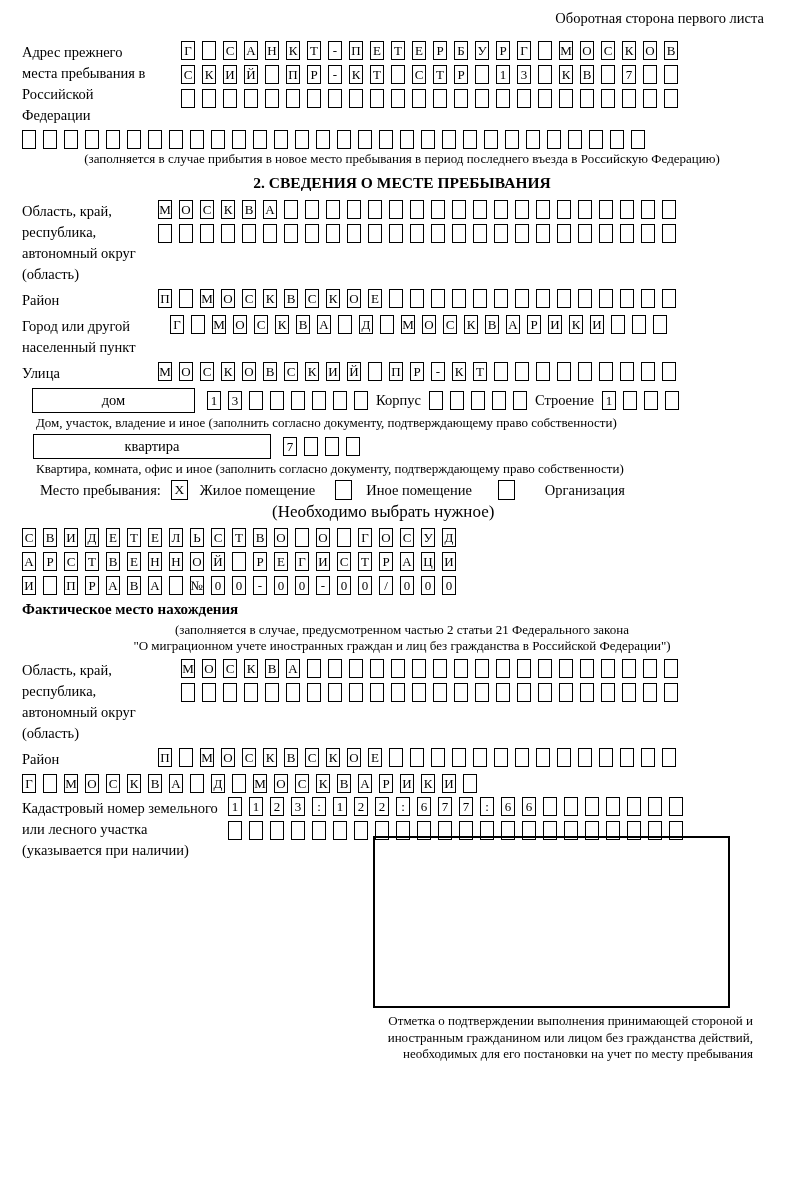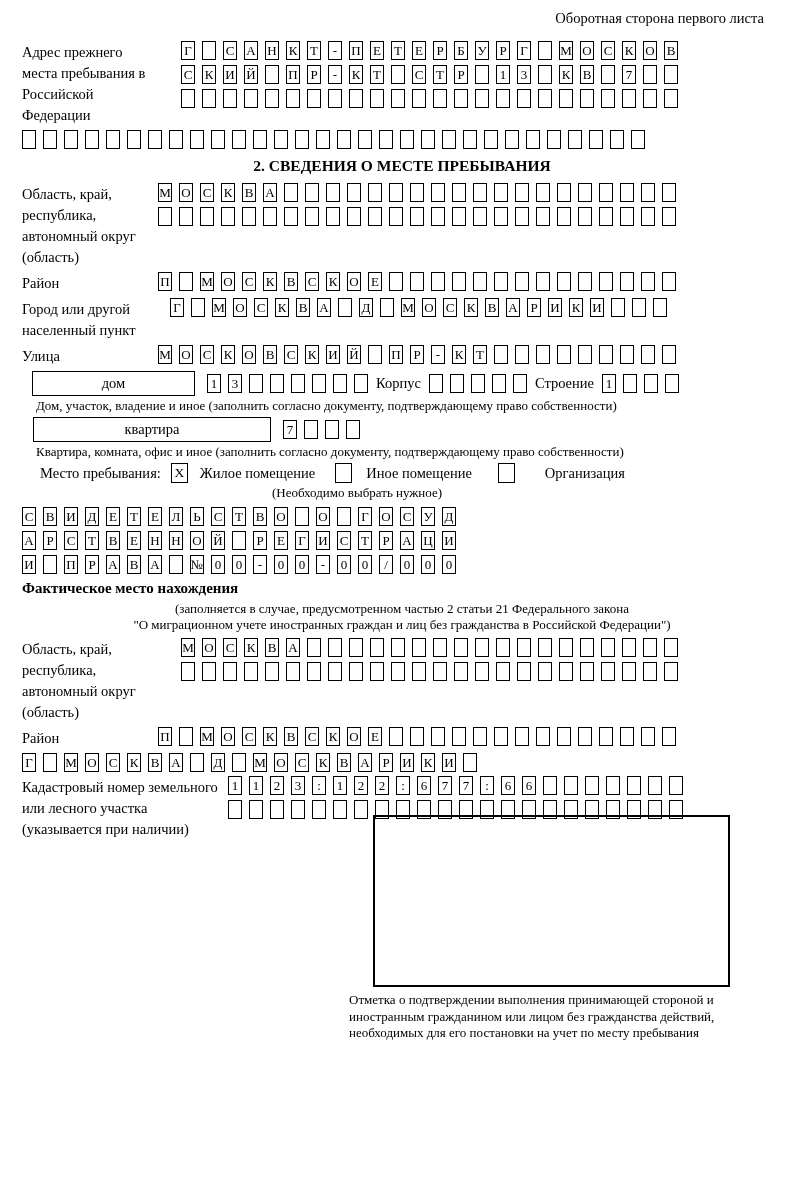--- a/index.html
+++ b/index.html
@@ -33,25 +33,25 @@
   .wbox {
     border: 1.5px solid #000; height: 25px; display: flex; align-items: center;
     justify-content: center; font-size: 14.5px; flex: 0 0 auto;
   }
   .inline-label { font-size: 14.5px; margin: 0 8px; white-space: nowrap; }
   .chk {
     flex: 0 0 auto; width: 17px; height: 20px; border: 1.5px solid #000;
     display: flex; align-items: center; justify-content: center; font-size: 13.5px;
   }
   .cb-row { display: flex; align-items: center; margin: 4px 0 2px 18px; font-size: 14.5px; }
-  .cb-note { margin-left: 250px; font-size: 13px; margin-bottom: 6px; }
+  .cb-note { margin-left: 250px; font-size: 17px; margin-bottom: 6px; }
   .act-title { font-weight: bold; font-size: 15px; text-align: left; margin: 6px 0 4px 0; }
   .act-note { font-size: 13px; line-height: 15.5px; text-align: center; }
   .stamp-box { width: 357px; height: 172px; border: 2px solid #000; margin-left: 351px; margin-top: -29px; }
-  .stamp-note { width: 404px; margin-left: 327px; margin-top: 5px; text-align: left; font-size: 13px; line-height: 16.5px; }
+  .stamp-note { width: 404px; margin-left: 327px; margin-top: 5px; text-align: right; font-size: 13px; line-height: 16.5px; }
   .mt6 { margin-top: 6px; }
 </style>
 </head>
 <body>
 
 <div class="page">
 
   <div class="hdr">Оборотная сторона первого листа</div>
 
   <div class="field">
@@ -162,20 +162,21 @@
       <span class="cell"></span>
       <span class="cell"></span>
       <span class="cell"></span>
       <span class="cell"></span>
       <span class="cell"></span>
       <span class="cell"></span>
       <span class="cell"></span>
       <span class="cell"></span>
       <span class="cell"></span>
     </div>
+  <div class="note note-center">(заполняется в случае прибытия в новое место пребывания в период последнего въезда в Российскую Федерацию)</div>
 
   <div class="sec-title">2. СВЕДЕНИЯ О МЕСТЕ ПРЕБЫВАНИЯ</div>
 
   <div class="field">
     <div class="label w136">Область, край, республика, автономный округ (область)</div>
     <div class="rows">
       <div class="cells">
           <span class="cell">М</span>
           <span class="cell">О</span>
           <span class="cell">С</span>

